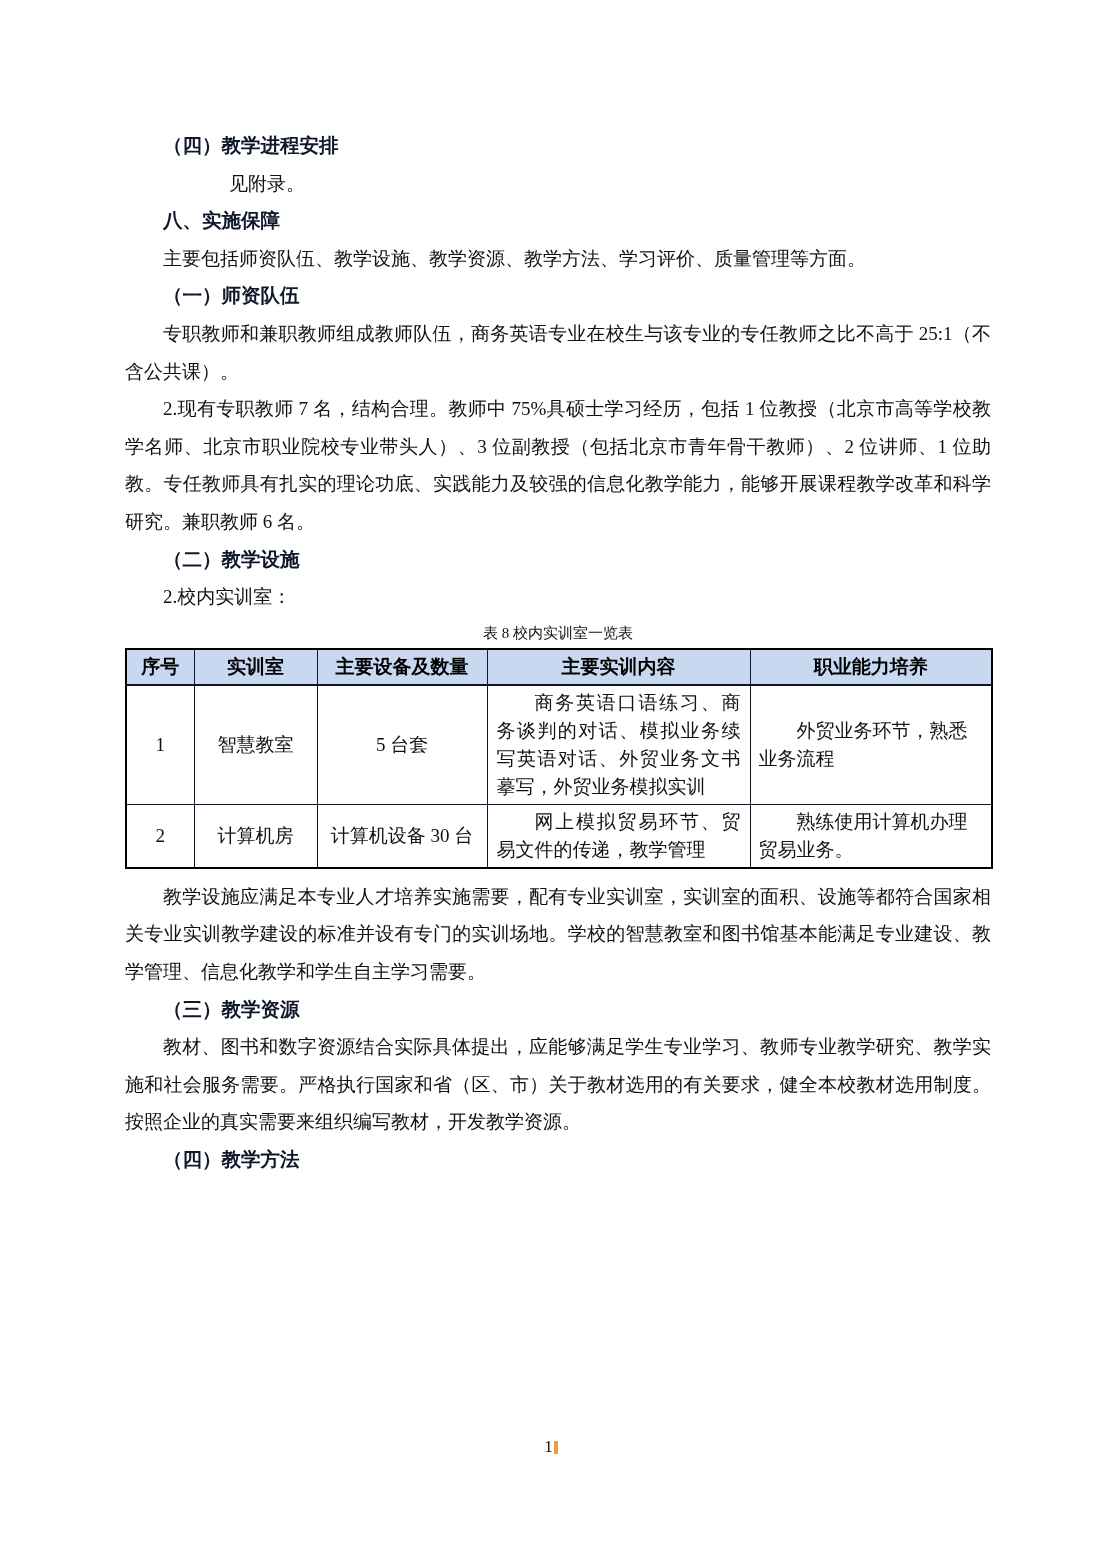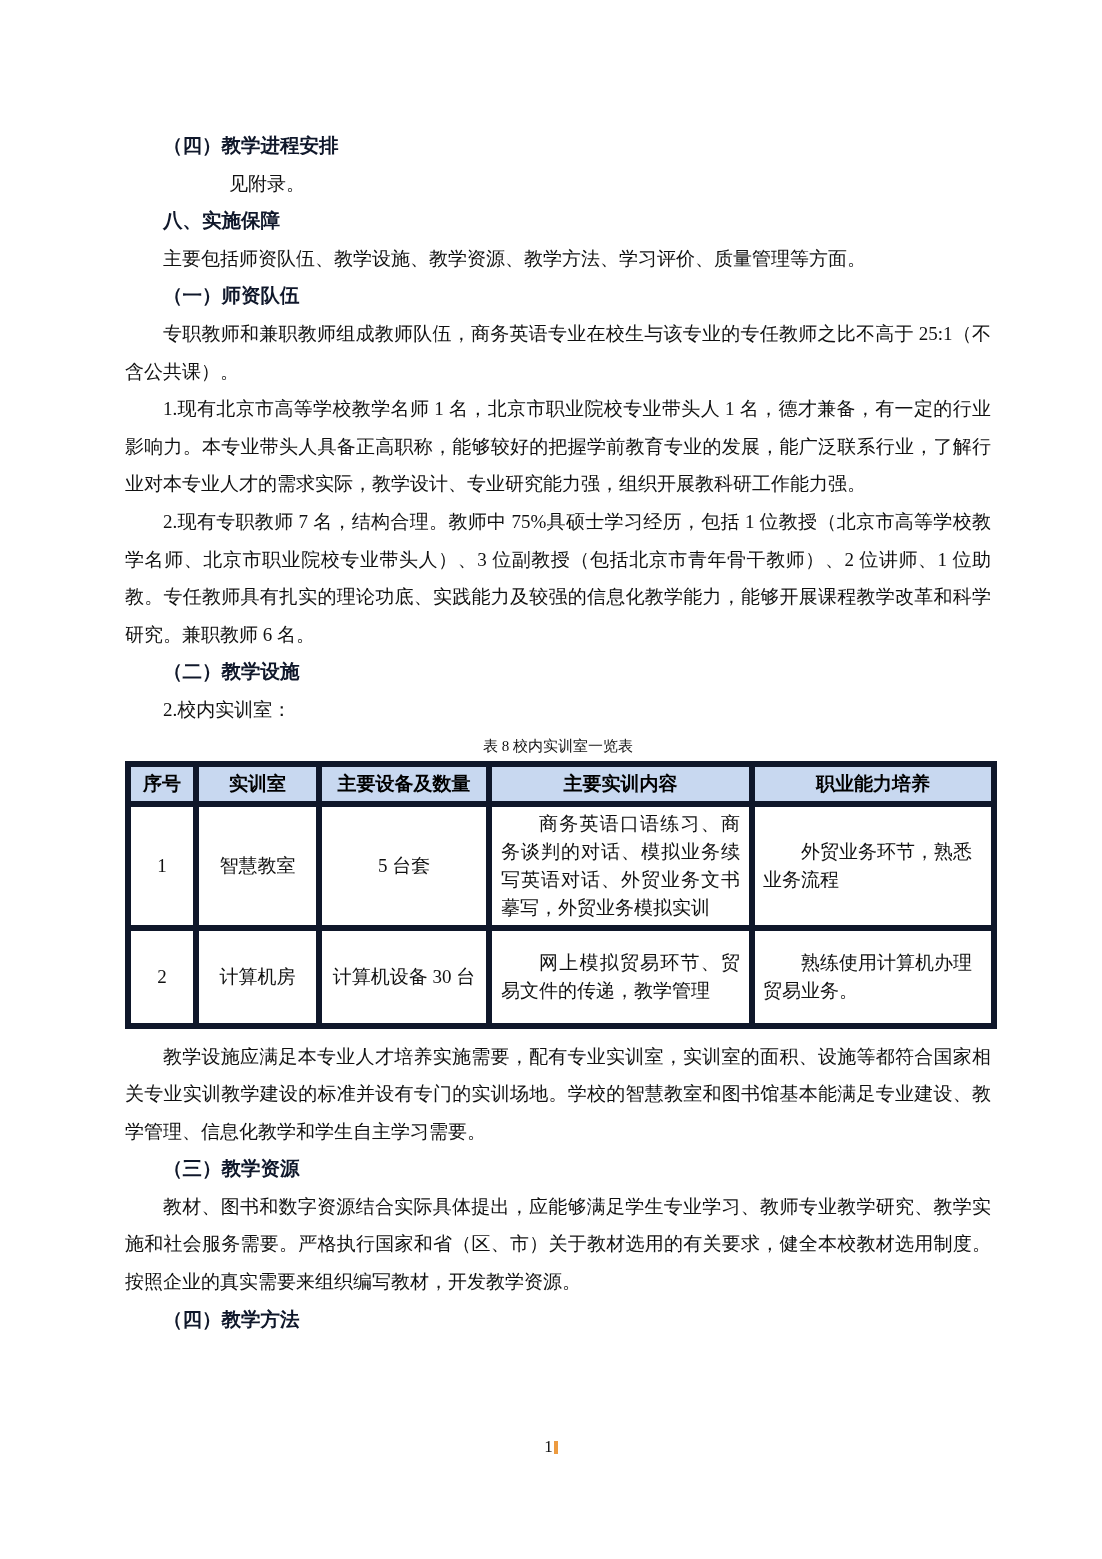--- a/index.html
+++ b/index.html
@@ -21,35 +21,35 @@
     font-family:"Liberation Sans","DejaVu Sans",sans-serif;
     font-weight:bold; font-size:19.5px; color:#0f172a;
   }
   .note { line-height:37.6px; padding-left:104px; }
   .table-title { line-height:30px; margin-top:2px; text-align:center; font-size:15px; }
   table.training {
     width:866px; border-collapse:collapse; table-layout:fixed;
     border:2px solid #000; margin-bottom:9px;
   }
   table.training th, table.training td {
-    border:6px solid #0f172a; font-size:19px; overflow:hidden;
+    border:1px solid #0f172a; font-size:19px; overflow:hidden;
   }
   table.training th {
     font-family:"Liberation Sans","DejaVu Sans",sans-serif;
     font-weight:bold; text-align:center; vertical-align:middle;
     line-height:28px; padding:3px 2px; border-bottom-width:2px; color:#000;
   }
   td.c { text-align:center; vertical-align:middle; line-height:28px; padding:3px 4px; }
   td.j {
     text-align:justify; text-indent:38px; vertical-align:middle;
     line-height:28px; padding:3px 9px;
   }
   td.l {
     text-align:left; text-indent:38px; vertical-align:middle;
-    line-height:28px; padding:18px 8px;
+    line-height:28px; padding:3px 8px;
   }
   .footer {
     position:absolute; top:1437px; left:0; width:100%;
     display:flex; justify-content:center; align-items:center;
     font-size:17px; color:#111;
   }
   .orange-mark {
     display:inline-block; width:4px; height:13px; margin-left:1px;
     align-self:center;
   }
@@ -60,21 +60,20 @@
 <div class="page">
 
   <div class="content">
 
     <div class="h3">（四）教学进程安排</div>
     <div class="note">见附录。</div>
     <div class="h2">八、实施保障</div>
     <div class="para">主要包括师资队伍、教学设施、教学资源、教学方法、学习评价、质量管理等方面。</div>
     <div class="h3">（一）师资队伍</div>
     <div class="para">专职教师和兼职教师组成教师队伍，商务英语专业在校生与该专业的专任教师之比不高于 25:1（不含公共课）。</div>
-    <div class="para">1.现有北京市高等学校教学名师 1 名，北京市职业院校专业带头人 1 名，德才兼备，有一定的行业影响力。本专业带头人具备正高职称，能够较好的把握学前教育专业的发展，能广泛联系行业，了解行业对本专业人才的需求实际，教学设计、专业研究能力强，组织开展教科研工作能力强。</div>
     <div class="para">2.现有专职教师 7 名，结构合理。教师中 75%具硕士学习经历，包括 1 位教授（北京市高等学校教学名师、北京市职业院校专业带头人）、3 位副教授（包括北京市青年骨干教师）、2 位讲师、1 位助教。专任教师具有扎实的理论功底、实践能力及较强的信息化教学能力，能够开展课程教学改革和科学研究。兼职教师 6 名。</div>
     <div class="h3">（二）教学设施</div>
     <div class="para">2.校内实训室：</div>
 
     <div class="table-title">表 8 校内实训室一览表</div>
 
     <table class="training">
       <colgroup>
         <col style="width:68px">
           <col style="width:123px">

